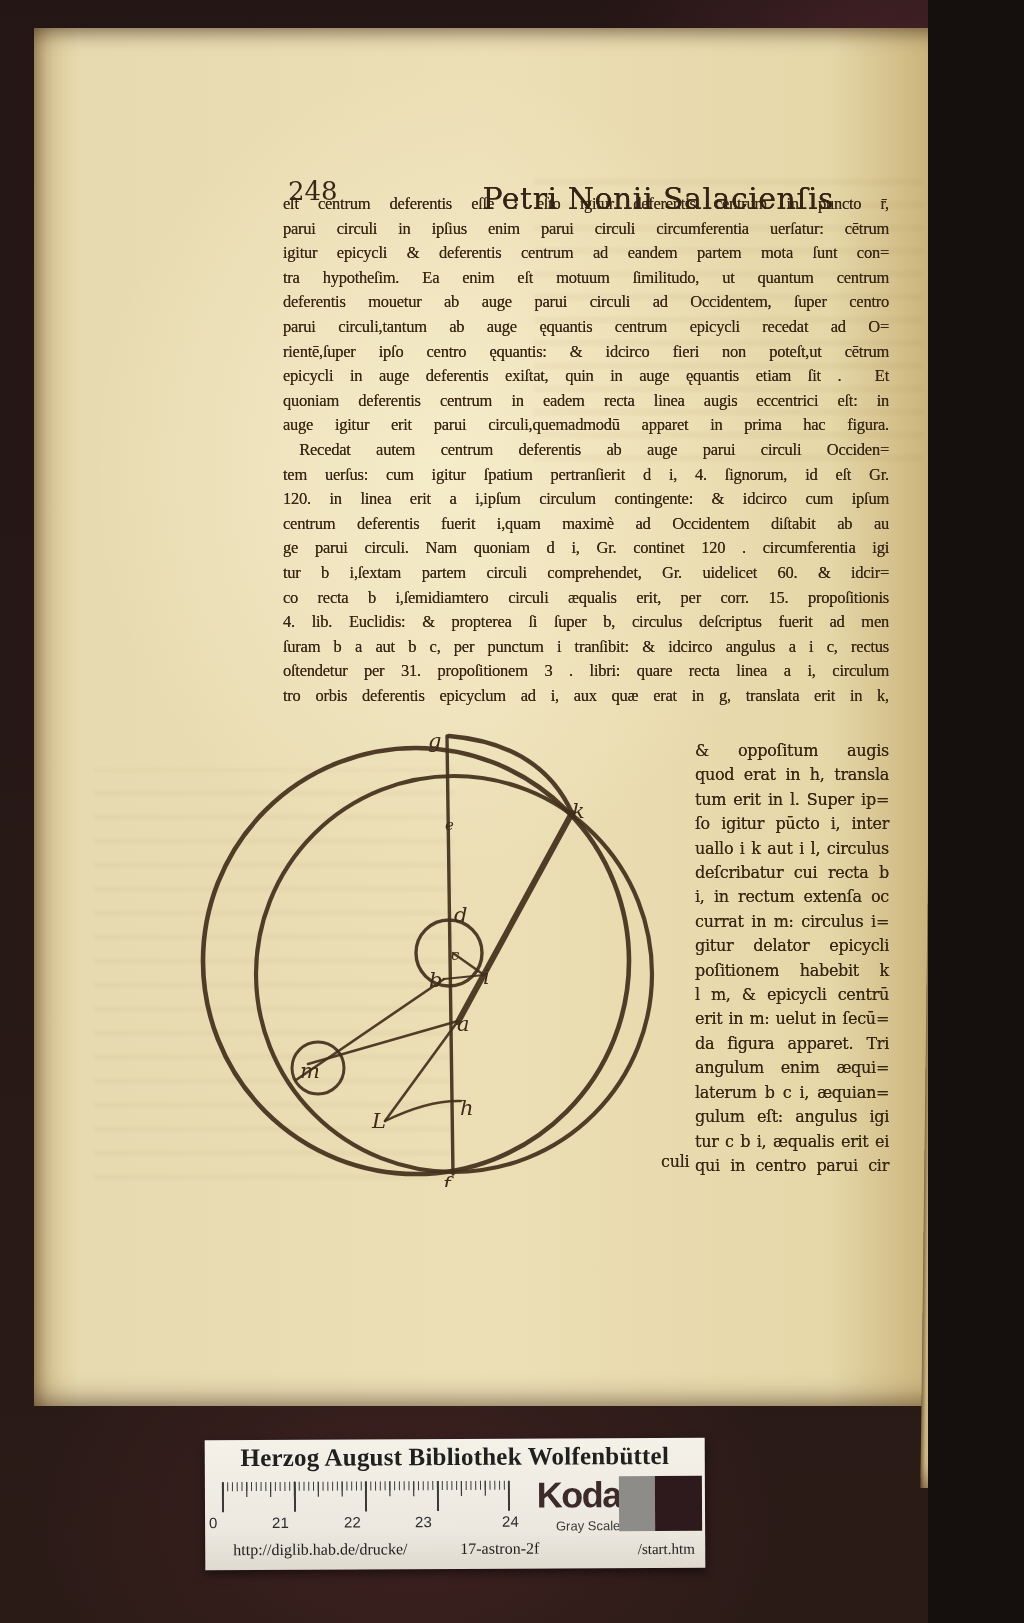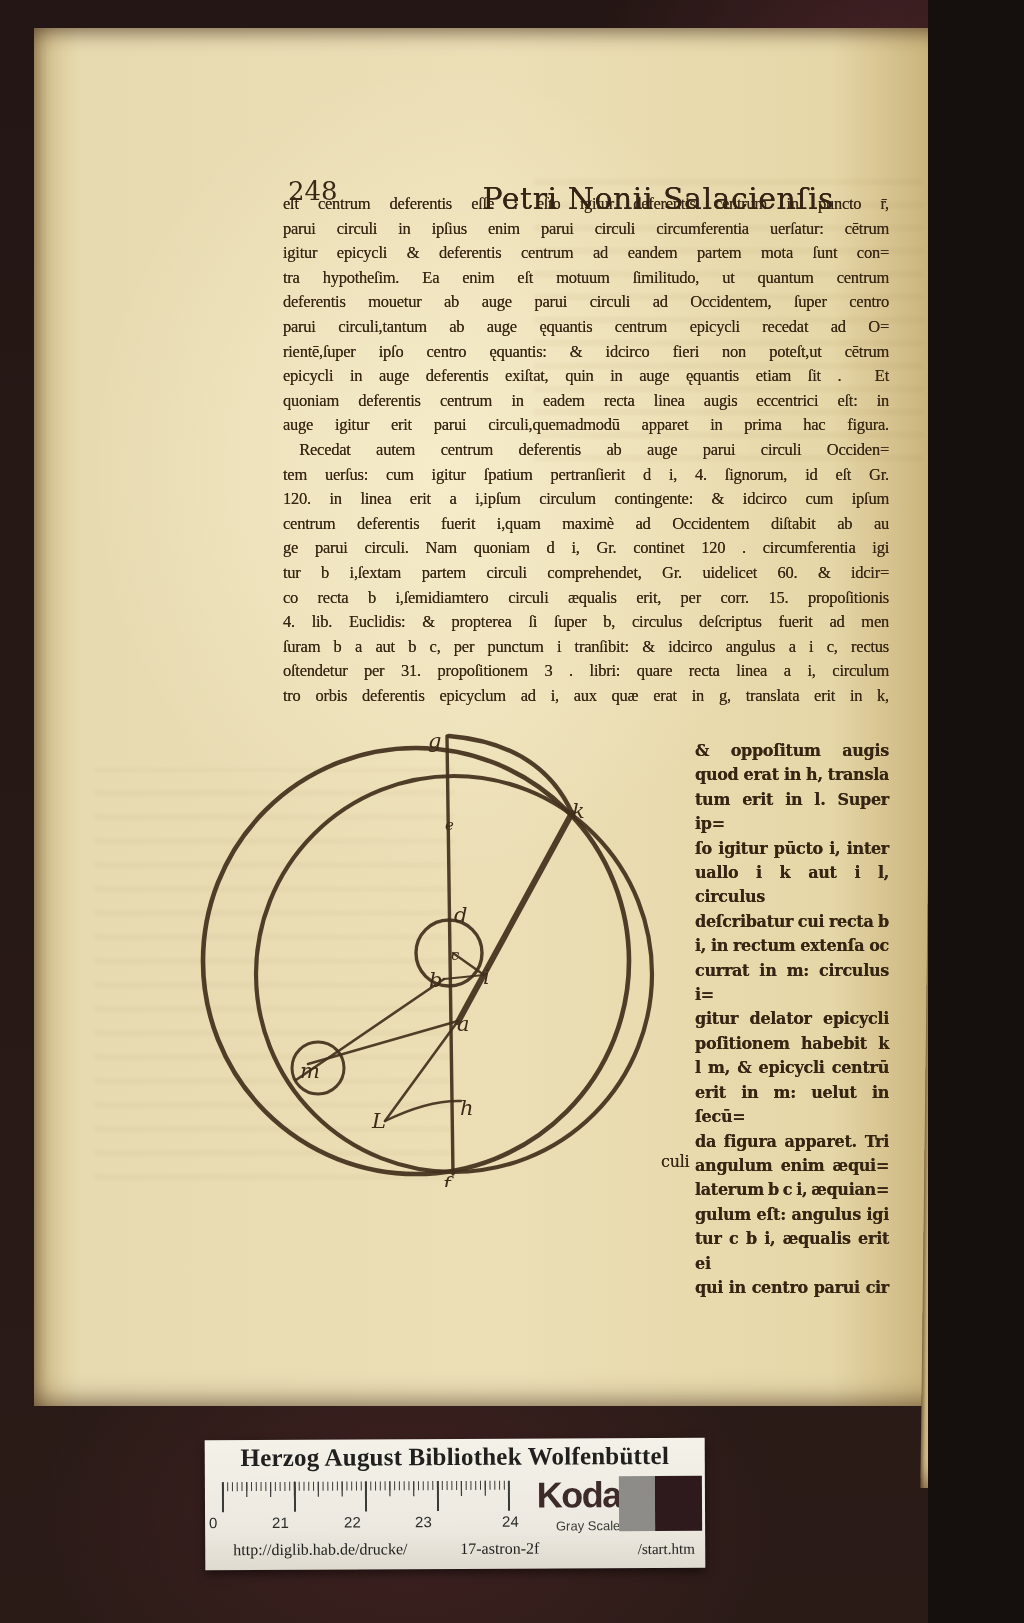--- a/index.html
+++ b/index.html
@@ -24,21 +24,21 @@
   #ghost-mid{left:60px;top:740px;width:360px;height:430px;
      background:repeating-linear-gradient(0deg, rgba(0,0,0,0) 0 18px, rgba(126,94,44,.08) 18px 24px);}
   
   #pagenum{position:absolute;left:254px;top:148px;width:70px;font-size:26px;color:#3a2817;}
   #headtitle{position:absolute;left:300px;top:137px;width:500px;text-align:right;font-size:30px;
              color:#352415;text-shadow:0 0 .5px #352415;letter-spacing:.5px;margin-top:16px;}
   #body-lines{position:absolute;left:249px;top:164px;width:606px;color:#372513;}
   #body-lines .tl{font-size:16.5px;line-height:24.6px;letter-spacing:-.25px;word-spacing:-1.2px;
                   text-align:justify;text-align-last:justify;white-space:pre-wrap;
                   text-shadow:0 0 .4px rgba(55,37,19,.8);font-family:Liberation Serif, serif;}
-  #right-col{position:absolute;left:661px;top:711px;width:194px;color:#372513;font-weight:bold;}
+  #right-col{position:absolute;left:661px;top:711px;width:194px;color:#372513;}
   #right-col .tl{font-size:16px;line-height:24.4px;letter-spacing:-.3px;word-spacing:-1.5px;
                  text-align:justify;text-align-last:justify;white-space:pre-wrap;
                  text-shadow:0 0 .4px rgba(55,37,19,.8);}
   #catchword{font-size:16px;line-height:24.4px;text-align:left;letter-spacing:-.3px;
              text-shadow:0 0 .4px rgba(55,37,19,.8);}
   
   #figure-svg{position:absolute;left:196px;top:717px;width:470px;height:470px;}
   #figure-svg path,#figure-svg circle,#figure-svg line{stroke:#43301d;fill:none;stroke-linecap:round;opacity:.93;}
   .fig-label{font-family:"DejaVu Serif",serif;font-style:italic;font-size:21px;fill:#3d2b18;}
   .fig-label.small{font-size:15px;}

